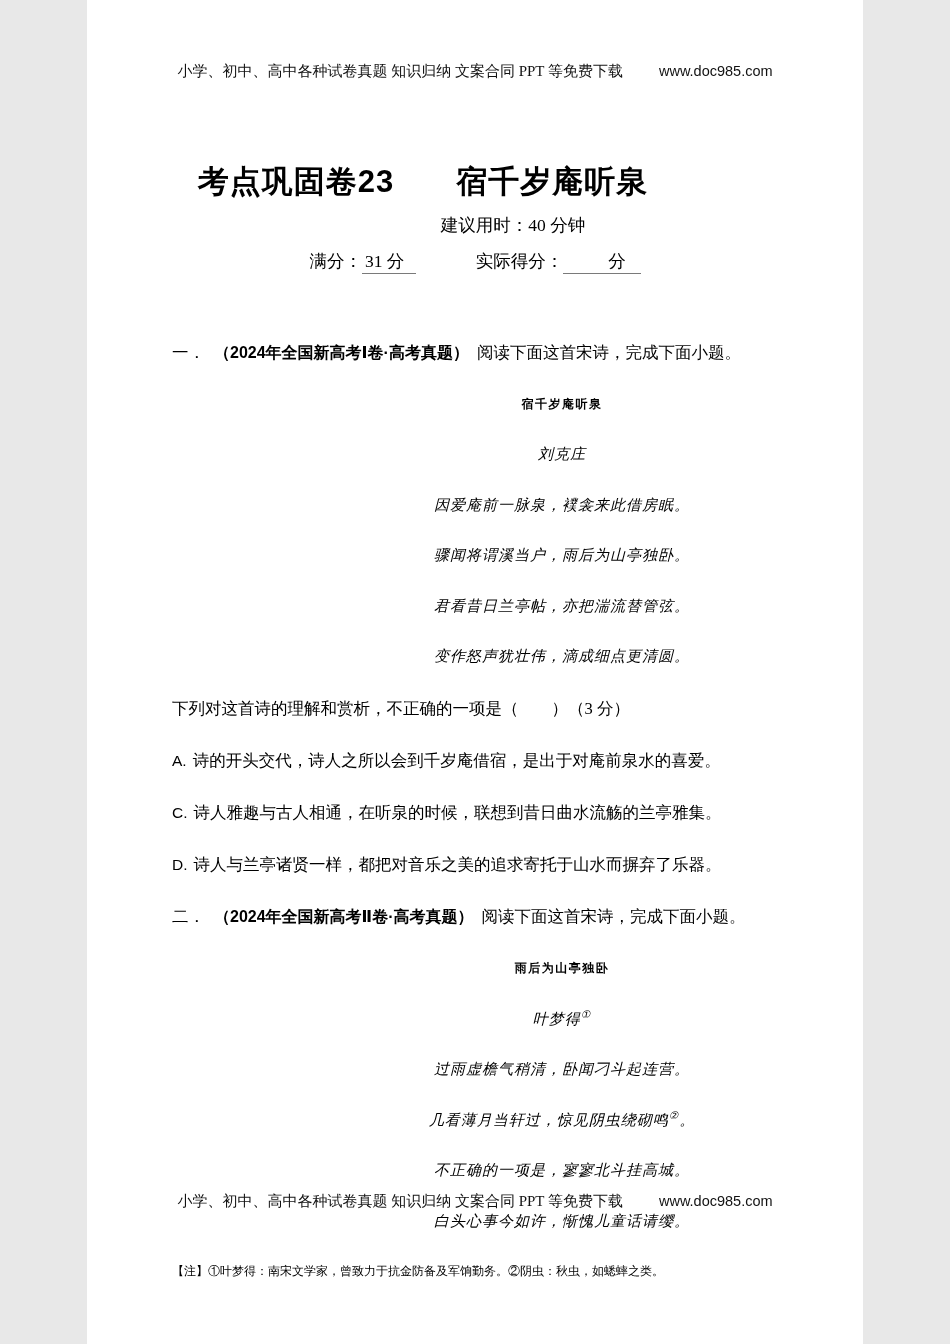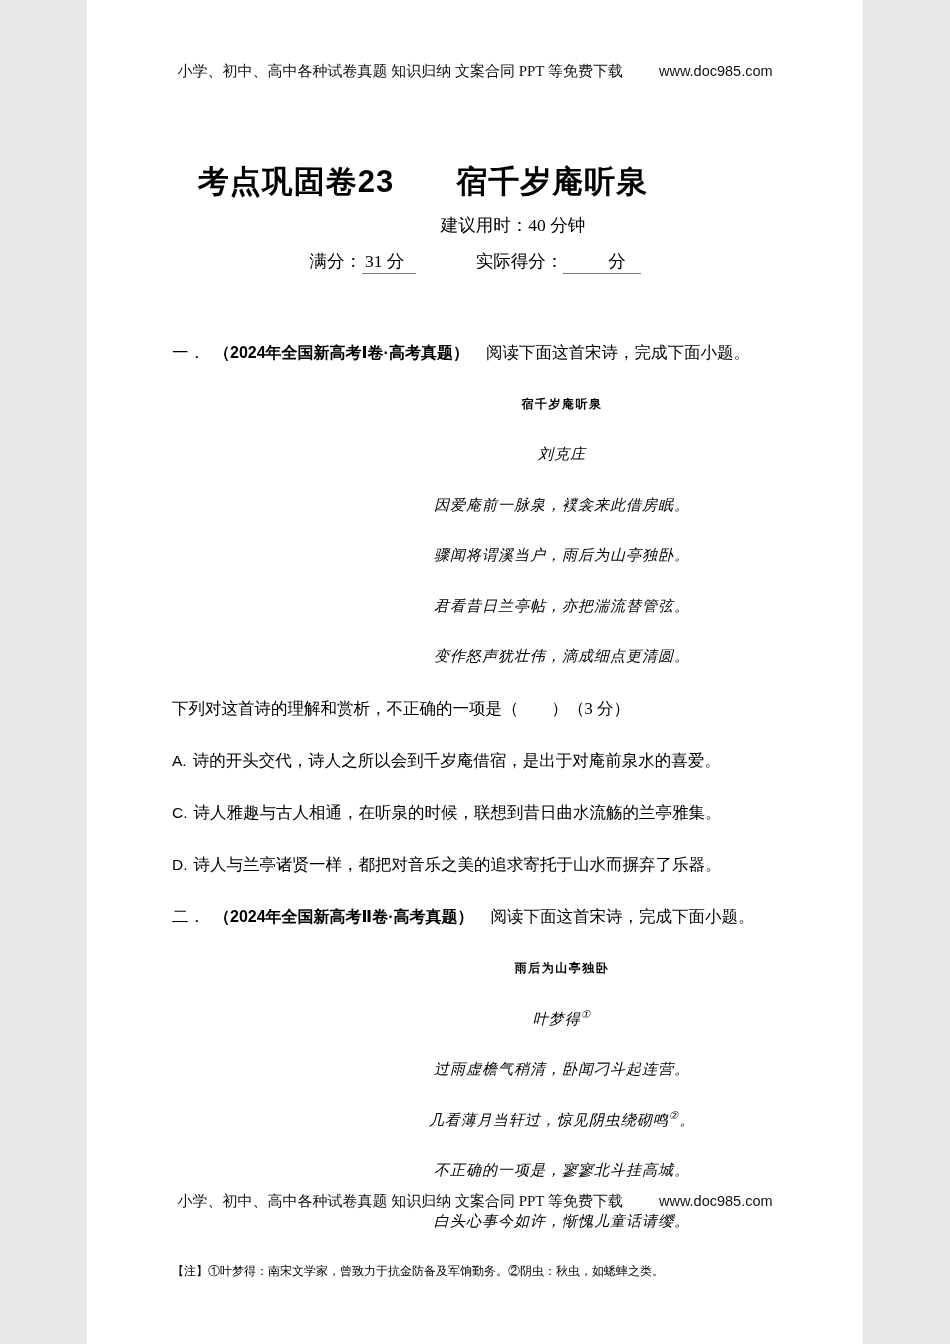--- a/index.html
+++ b/index.html
@@ -80,21 +80,21 @@
     height: 35.5px;
     line-height: 35.5px;
     white-space: nowrap;
   }
   .center { text-align: center; }
   .sec-num { margin-right: 9px; }
   .sec-src {
     font-family: "Liberation Sans", "DejaVu Sans", sans-serif;
     font-weight: bold;
     font-size: 16px;
-    margin-right: 17px;
+    margin-right: 8px;
   }
   .poem-title {
     font-weight: bold;
     letter-spacing: 1.5px;
     font-size: 12px;
   }
   .poem-author, .poem-line {
     font-style: italic;
     font-size: 15px;
     letter-spacing: 1px;

